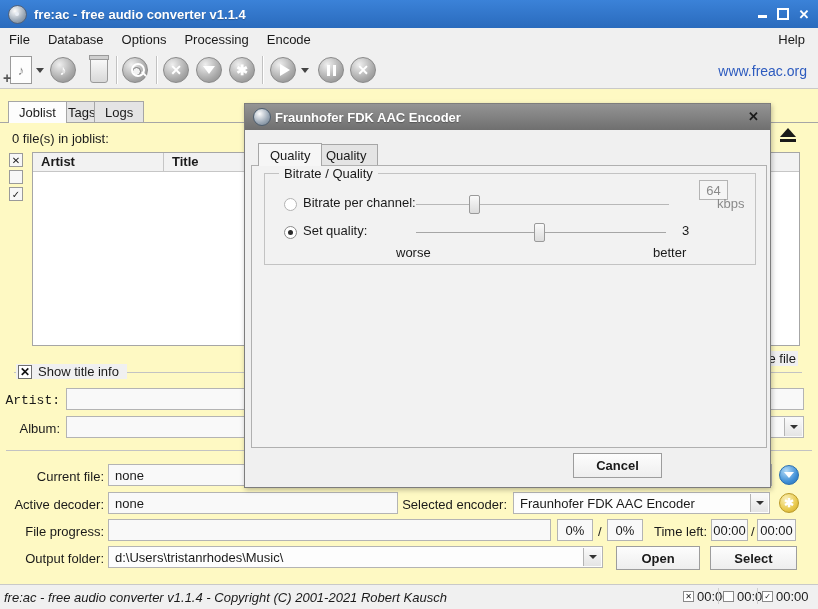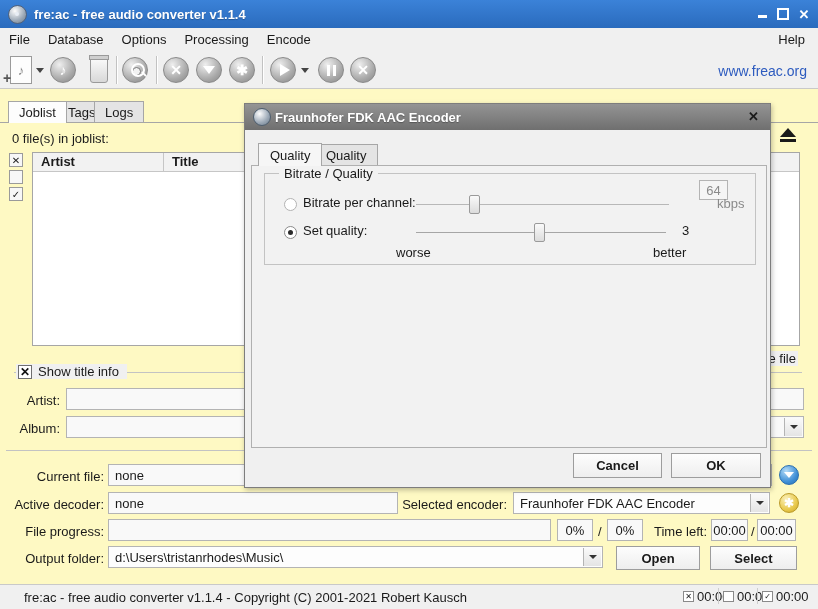--- a/index.html
+++ b/index.html
@@ -76,21 +76,21 @@
        display:flex;align-items:center;justify-content:center;box-sizing:border-box;cursor:pointer;font-weight:bold;}
   .miniorb{position:absolute;width:20px;height:20px;border-radius:50%;display:flex;align-items:center;justify-content:center;
            cursor:pointer;box-sizing:border-box;}
   .miniorb.blue{background:radial-gradient(circle at 35% 28%,#b5dcf7,#3f8fd6 62%,#2a6fb0);border:1px solid #2a6fb0;}
   .miniorb.gold{background:radial-gradient(circle at 35% 28%,#faf0bb,#e8c84a 62%,#c9a42c);border:1px solid #bb9a28;}
   .funnel-glyph{width:0;height:0;border-left:5px solid transparent;border-right:5px solid transparent;border-top:6px solid #fff;}
   .gear-glyph{color:#fff;font-size:12px;font-weight:bold;}
   
   .statusbar{left:0;top:584px;width:818px;height:25px;border-top:1px solid #c9c9c9;background:#f0f0f0;
              display:flex;align-items:center;}
-  .statusbar .txt{padding-left:24px;}
+  .statusbar .txt{padding-left:4px;font-style:italic;}
   .st-seg{position:absolute;display:flex;align-items:center;gap:3px;top:589px;}
   .st-box{width:11px;height:11px;border:1px solid #8a8a8a;background:#fff;display:flex;align-items:center;
           justify-content:center;font-size:8px;color:#222;box-sizing:border-box;}
   .st-div{position:absolute;top:588px;width:1px;height:16px;background:#cdcdcd;}
   
   .dialog{left:244px;top:103px;width:527px;height:385px;background:#f0f0f0;border:1px solid #7d7d7d;
           box-shadow:1px 2px 5px rgba(0,0,0,.25);z-index:10;box-sizing:border-box;}
   .dlg-titlebar{position:absolute;left:0;top:0;width:100%;height:26px;background:linear-gradient(#949494,#6f6f6f);
                 display:flex;align-items:center;color:#fff;}
   .dlg-titlebar .title{font-weight:bold;margin-left:4px;text-shadow:0 1px 1px rgba(0,0,0,.3);}
@@ -203,21 +203,21 @@
       <div class="bar"></div>
     </div>
 
   <div class="abs sepline" style="left:14px;top:372px;width:788px;"></div>
   <div class="abs" style="left:16px;top:364px;background:#f0f0f0;padding:0 8px 0 2px;display:flex;align-items:center;gap:6px;">
     <span class="cb">✕</span>
     <span>Show title info</span>
   </div>
   <div class="abs partial" style="right:20px;top:351px;background:#f0f0f0;padding:0 2px;">e file</div>
 
-  <div class="lblr" style="left:4px;top:393px;width:56px;">Artist:</div>
+  <div class="lblr" style="left:4px;top:393px;width:56px;font-family:Liberation Mono, monospace;">Artist:</div>
   <div class="fld" style="left:66px;top:388px;width:738px;">
       <span></span>
     </div>
   <div class="lblr" style="left:4px;top:421px;width:56px;">Album:</div>
   <div class="fld" style="left:66px;top:416px;width:738px;">
     <span></span>
     <span class="combo-arrow">
         <i></i>
       </span>
   </div>
@@ -326,16 +326,15 @@
     <div class="abs" style="left:58px;top:119px;">Set quality:</div>
     <div class="track" style="left:171px;top:128px;width:250px;">
       <span class="thumb" style="left: calc(49% - 5px);"></span>
     </div>
     <div class="abs" style="left:437px;top:119px;">3</div>
 
     <div class="abs" style="left:151px;top:141px;">worse</div>
     <div class="abs" style="left:408px;top:141px;">better</div>
 
     <div class="btn" style="left:328px;top:349px;width:89px;height:25px;">Cancel</div>
-    <div class="btn" style="left:426px;top:349px;width:90px;height:25px;">OK</div>
   </div>
 
 </div>
 
 </body></html>

